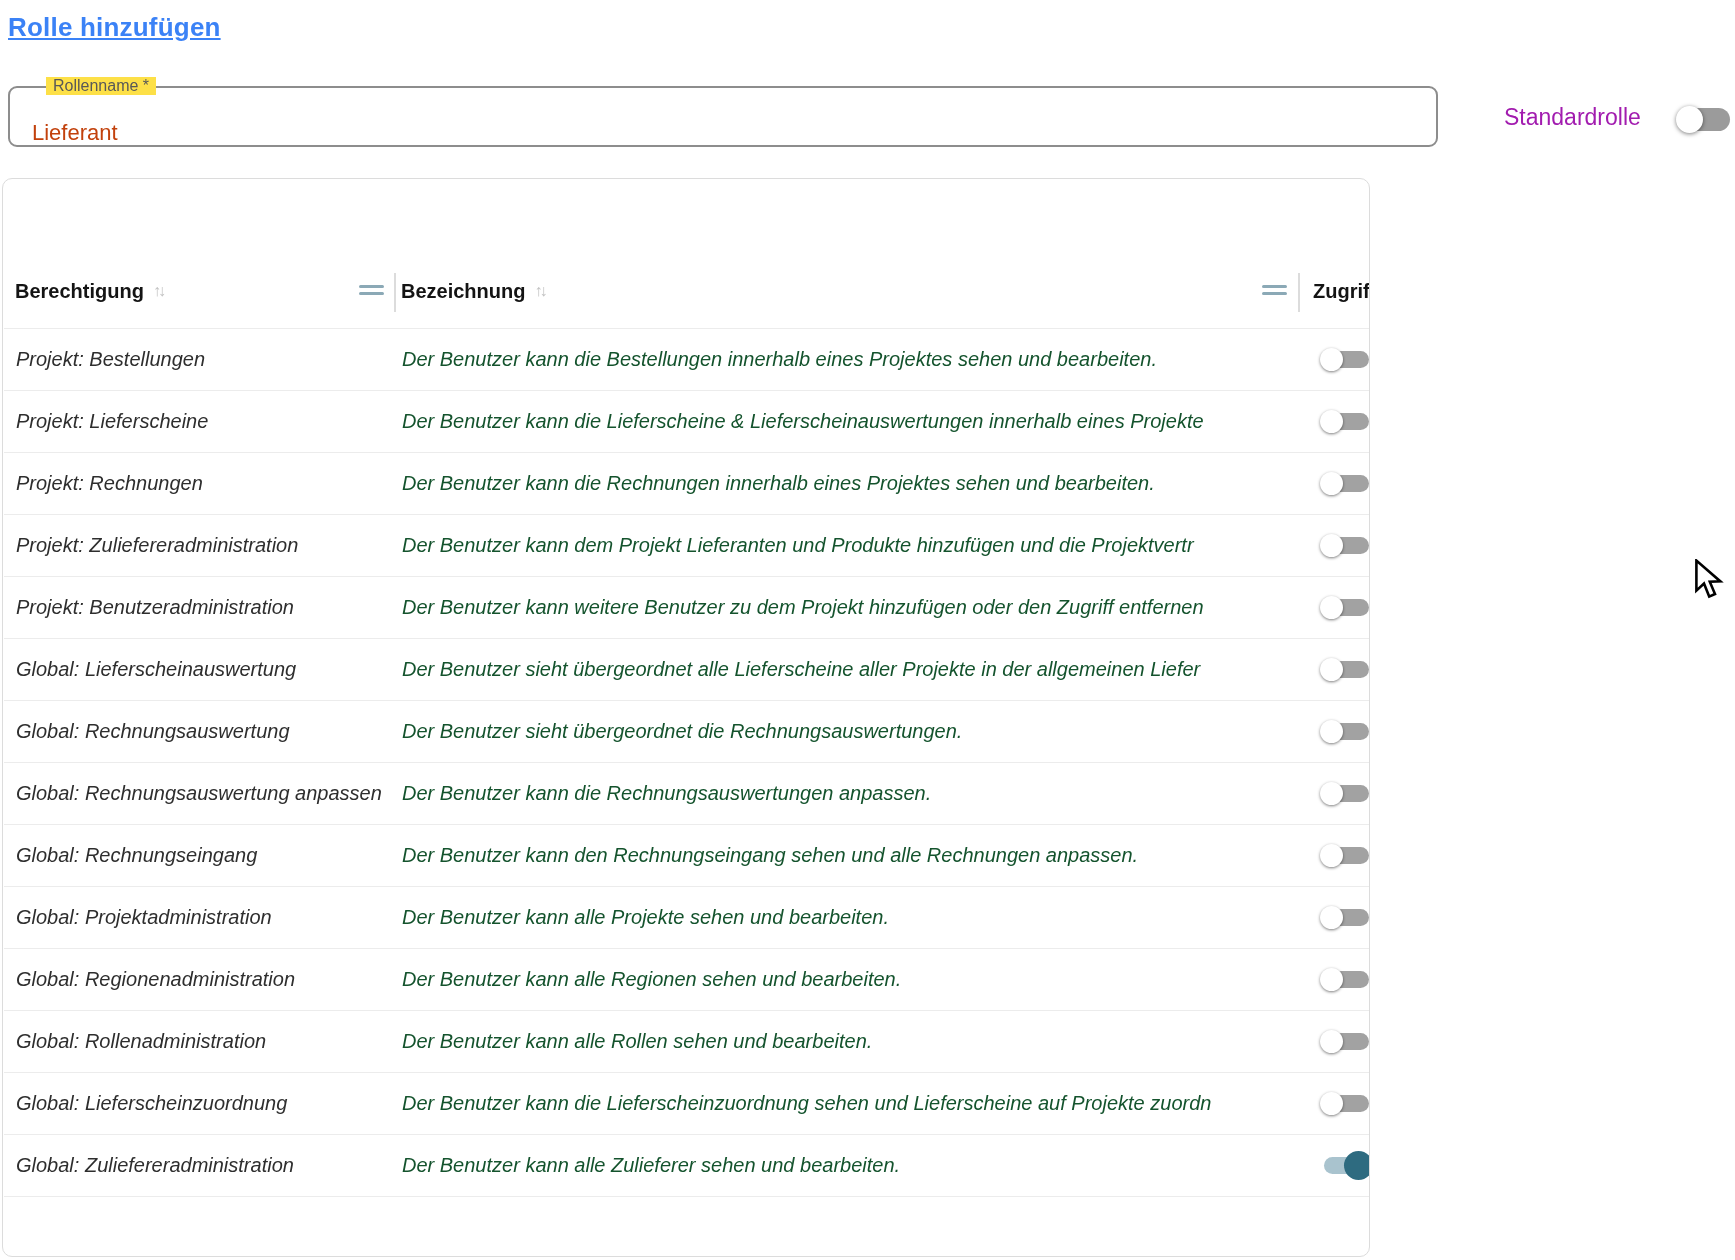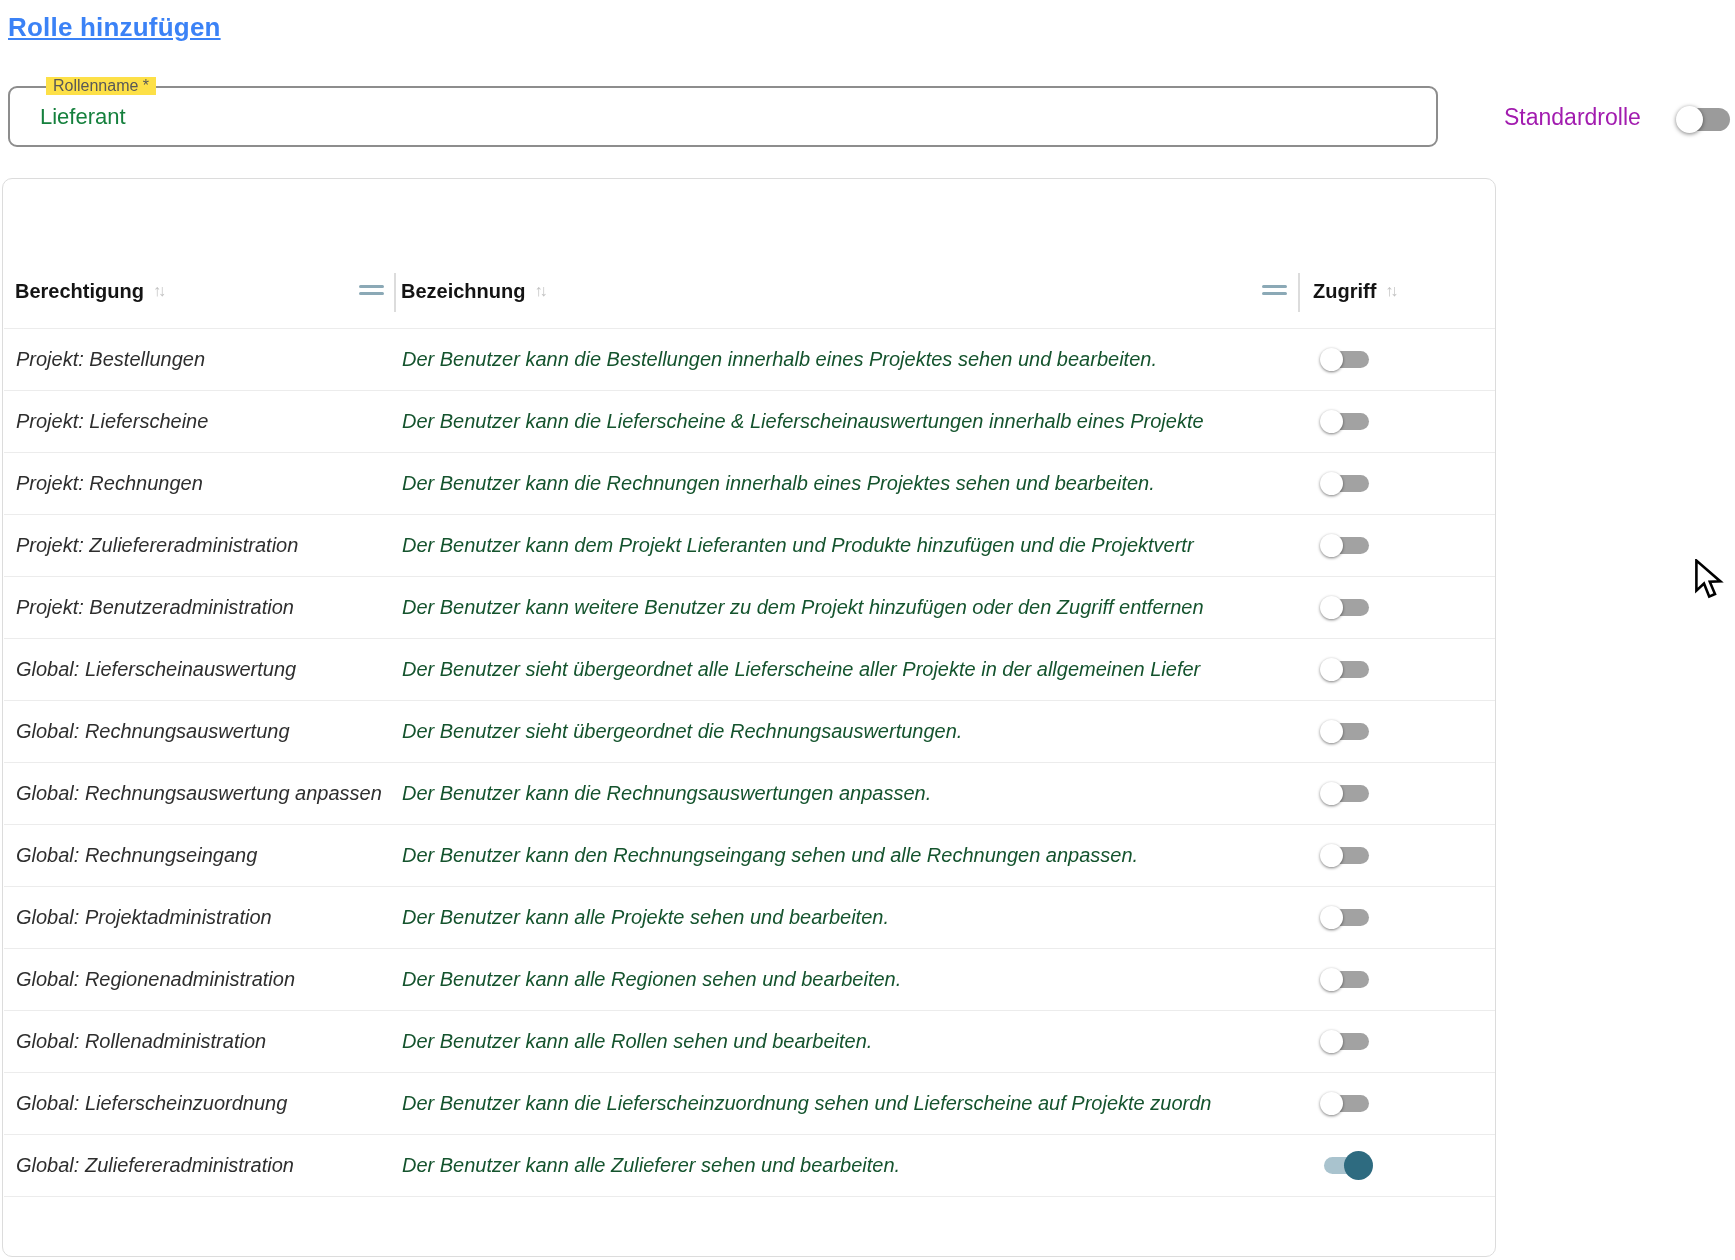--- a/index.html
+++ b/index.html
@@ -8,33 +8,33 @@
 
   
   .page-title{position:absolute;left:8px;top:12px;font-size:26px;font-weight:bold;
               color:#3b82f6;letter-spacing:.2px;text-decoration:underline;}
 
   
   .field{position:absolute;left:8px;top:86px;width:1430px;height:61px;
          border:2px solid #8d8d8d;border-radius:9px;box-sizing:border-box;background:#fff;}
   .field-label{position:absolute;left:36px;top:-11px;background:#fde047;padding:0 7px;
                font-size:16px;color:#585858;}
-  .field input{position:absolute;left:8px;top:0;width:96%;height:100%;border:none;outline:none;
-               background:transparent;font-family:inherit;font-size:22px;color:#15803d;
-               padding:0 0 0 22px;}
+  .field input{position:absolute;left:0;top:0;width:96%;height:100%;border:none;outline:none;
+               background:transparent;font-family:inherit;font-size:22px;color:#c2410c;
+               padding:16px 0 0 22px;}
 
   
   .std-label{position:absolute;left:1504px;top:104px;font-size:23px;color:#a21caf;}
   .sw-big{position:absolute;left:1676px;top:105px;width:54px;height:28px;cursor:pointer;}
   .sw-big .track{position:absolute;left:8px;top:3px;width:46px;height:23px;border-radius:12px;background:#9b9b9b;}
   .sw-big .thumb{position:absolute;left:0;top:1px;width:27px;height:27px;border-radius:50%;
                  background:#fff;box-shadow:0 1px 4px rgba(0,0,0,.5);}
 
   
-  .panel{position:absolute;left:2px;top:178px;width:1494px;height:1079px;
+  .panel{position:absolute;left:2px;top:178px;width:1368px;height:1079px;
          border:1px solid #dcdcdc;border-radius:10px;background:#fff;box-sizing:border-box;overflow:hidden;}
 
   .toolbar-icon{position:absolute;cursor:pointer;}
   .ic-search{left:1544px;top:24px;}
   .ic-filter{left:1606px;top:28px;}
   .ic-columns{left:1664px;top:26px;}
 
   
   .th{position:absolute;top:99px;display:flex;align-items:center;gap:9px;
       font-size:20px;font-weight:bold;color:#141414;height:26px;cursor:pointer;}

